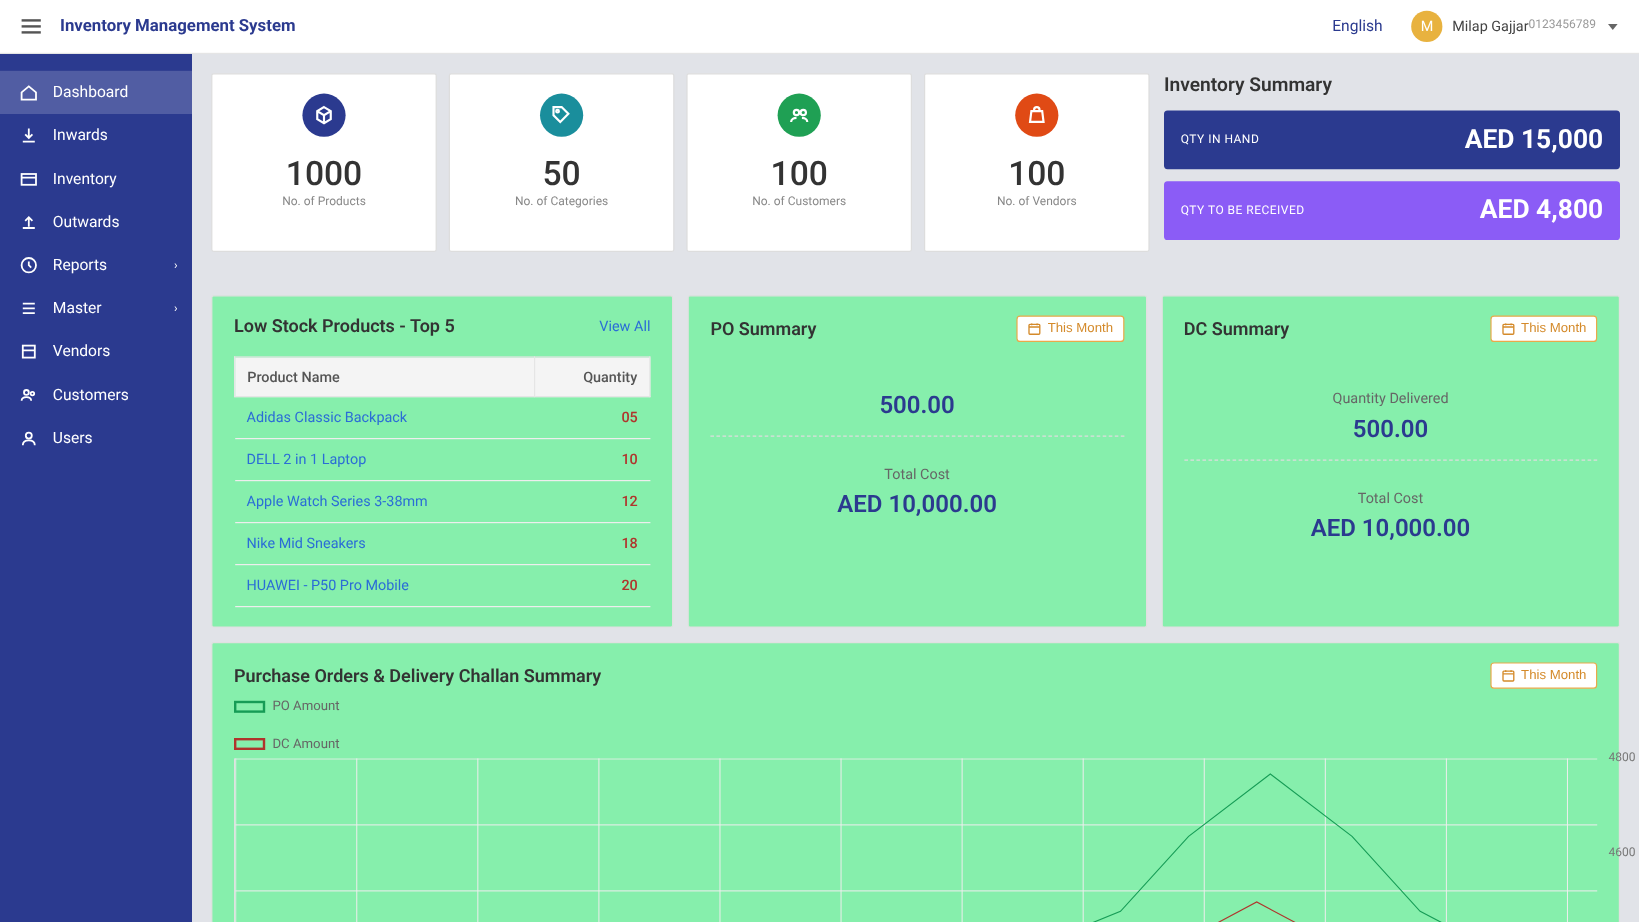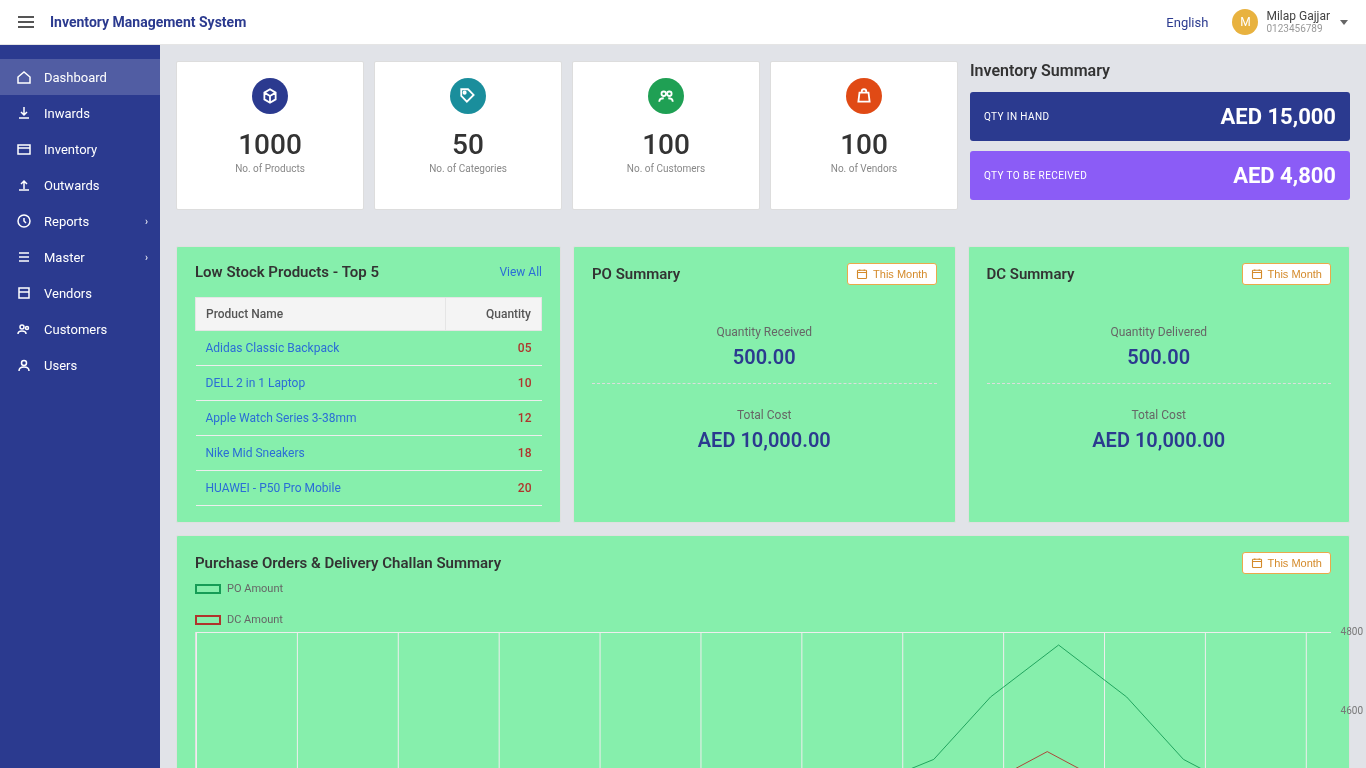--- a/index.html
+++ b/index.html
@@ -4,21 +4,21 @@
 <style>
 * { margin:0; padding:0; box-sizing:border-box; }
 body { font-family: -apple-system, "Segoe UI", Roboto, Arial, sans-serif; font-size:13px; color:#333; background:#fff; width:1366px; }
 .header { height:45px; background:#fff; border-bottom:1px solid #e5e5e5; display:flex; align-items:center; padding:0 18px; }
 .hamburger { display:flex; flex-direction:column; gap:3px; cursor:pointer; margin-right:16px; }
 .hamburger span { width:16px; height:2px; background:#555; }
 .app-title { color:#2b3a8f; font-size:14px; font-weight:700; }
 .header-spacer { flex:1; }
 .lang { color:#2b3a8f; font-size:13px; margin-right:24px; }
 .avatar { width:26px; height:26px; border-radius:50%; background:#e8b23f; color:#fff; display:flex; align-items:center; justify-content:center; font-size:12px; margin-right:8px; }
-.user-info { display:flex; flex-direction:column; line-height:1.2; margin-right:10px; }
+.user-info { display:flex; flex-direction:row; line-height:1.2; margin-right:10px; }
 .user-name { font-size:12px; color:#444; }
 .user-id { font-size:10px; color:#999; }
 .chev-down { width:0; height:0; border-left:4px solid transparent; border-right:4px solid transparent; border-top:5px solid #666; }
 .body-wrap { display:flex; }
 .sidebar { width:160px; background:#2b3a8f; color:#fff; min-height:723px; padding-top:14px; }
 .side-item { display:flex; align-items:center; gap:12px; padding:10px 16px; font-size:13px; cursor:pointer; position:relative; }
 .side-item.active { background:rgba(255,255,255,0.18); }
 .side-icon { width:16px; height:16px; display:flex; align-items:center; justify-content:center; }
 .side-icon svg { stroke:#fff; fill:none; stroke-width:1.5; }
 .side-chev { position:absolute; right:12px; font-size:10px; }
@@ -272,21 +272,20 @@
           <span class="panel-title">PO Summary</span>
           <button class="month-btn">
             <svg width="12" height="12" viewBox="0 0 16 16">
                 <rect x="2" y="3" width="12" height="11" rx="1"></rect>
                 <path d="M2 6h12M5 2v2M11 2v2"></path>
               </svg>
             <span>This Month</span>
           </button>
         </div>
         <div class="sum-block">
-          <div class="sum-label">Quantity Received</div>
           <div class="sum-val">500.00</div>
         </div>
         <div class="sum-block sum-divider">
           <div class="sum-label">Total Cost</div>
           <div class="sum-val">AED 10,000.00</div>
         </div>
       </div>
 
       <div class="panel summary-panel">
         <div class="panel-head">

